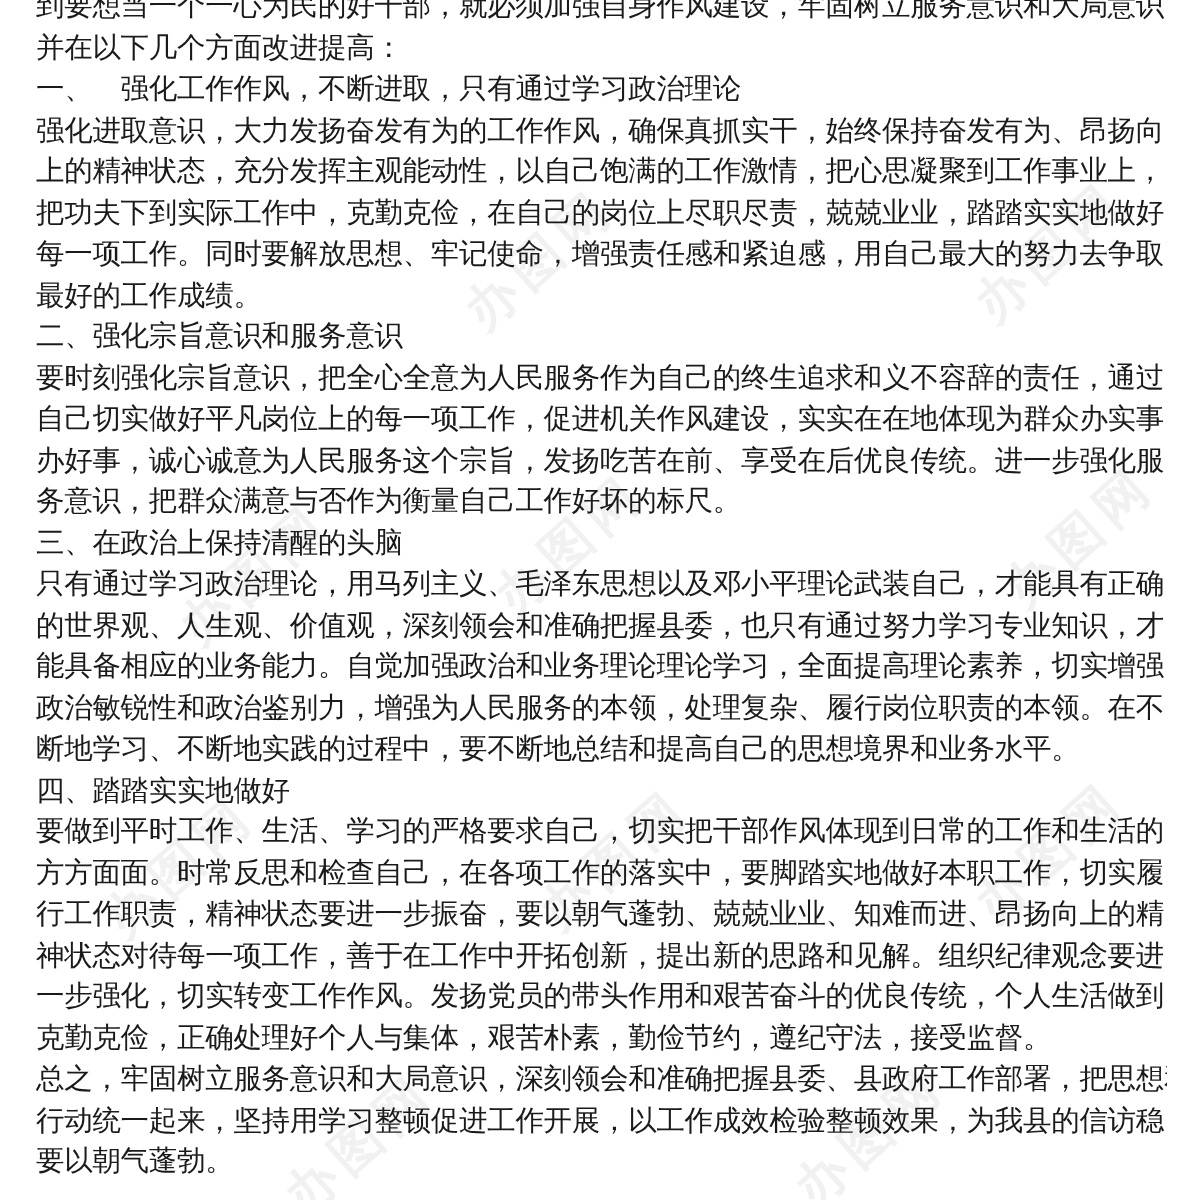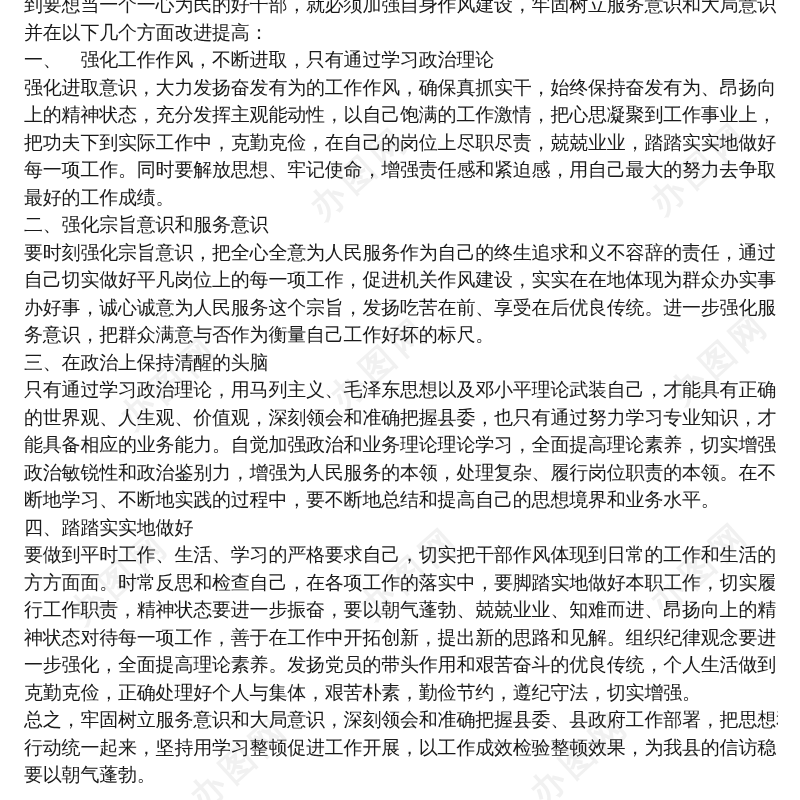--- a/index.html
+++ b/index.html
@@ -84,18 +84,18 @@
     <div class="line">只有通过学习政治理论，用马列主义、毛泽东思想以及邓小平理论武装自己，才能具有正确</div>
     <div class="line">的世界观、人生观、价值观，深刻领会和准确把握县委，也只有通过努力学习专业知识，才</div>
     <div class="line">能具备相应的业务能力。自觉加强政治和业务理论理论学习，全面提高理论素养，切实增强</div>
     <div class="line">政治敏锐性和政治鉴别力，增强为人民服务的本领，处理复杂、履行岗位职责的本领。在不</div>
     <div class="line">断地学习、不断地实践的过程中，要不断地总结和提高自己的思想境界和业务水平。</div>
     <div class="line">四、踏踏实实地做好</div>
     <div class="line">要做到平时工作、生活、学习的严格要求自己，切实把干部作风体现到日常的工作和生活的</div>
     <div class="line">方方面面。时常反思和检查自己，在各项工作的落实中，要脚踏实地做好本职工作，切实履</div>
     <div class="line">行工作职责，精神状态要进一步振奋，要以朝气蓬勃、兢兢业业、知难而进、昂扬向上的精</div>
     <div class="line">神状态对待每一项工作，善于在工作中开拓创新，提出新的思路和见解。组织纪律观念要进</div>
-    <div class="line">一步强化，全面提高理论素养。发扬党员的带头作用和艰苦奋斗的优良传统，个人生活做到</div>
-    <div class="line">克勤克俭，正确处理好个人与集体，艰苦朴素，勤俭节约，遵纪守法，切实增强。</div>
+    <div class="line">一步强化，切实转变工作作风。发扬党员的带头作用和艰苦奋斗的优良传统，个人生活做到</div>
+    <div class="line">克勤克俭，正确处理好个人与集体，艰苦朴素，勤俭节约，遵纪守法，接受监督。</div>
     <div class="line">总之，牢固树立服务意识和大局意识，深刻领会和准确把握县委、县政府工作部署，把思想和</div>
     <div class="line">行动统一起来，坚持用学习整顿促进工作开展，以工作成效检验整顿效果，为我县的信访稳</div>
     <div class="line">要以朝气蓬勃。</div>
   </div>
 
 </body></html>

